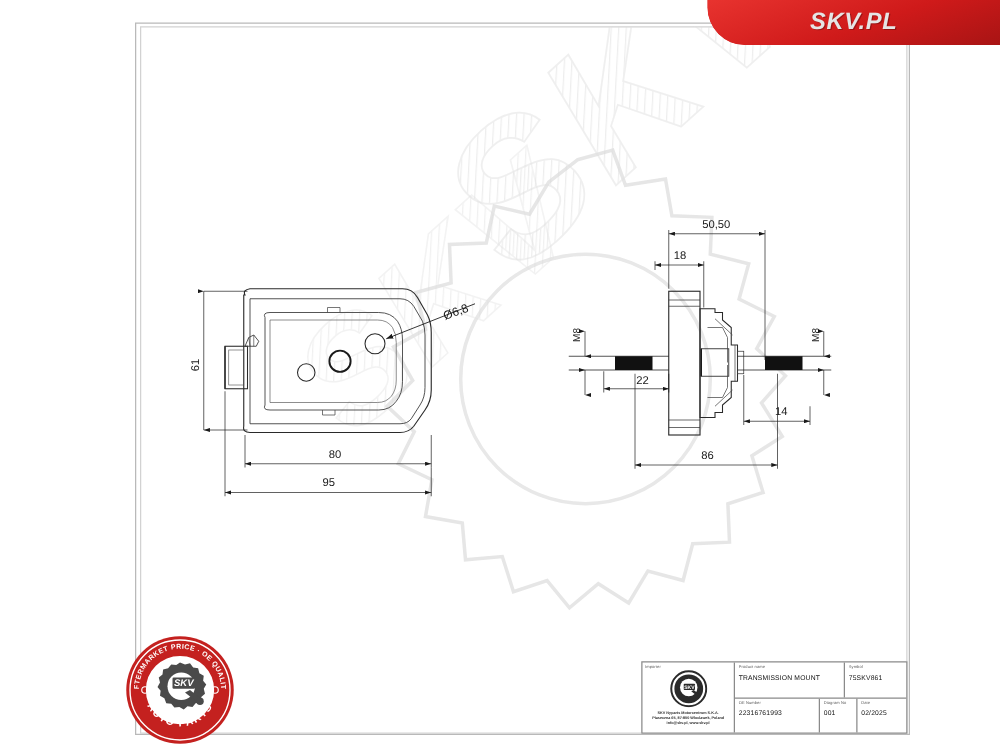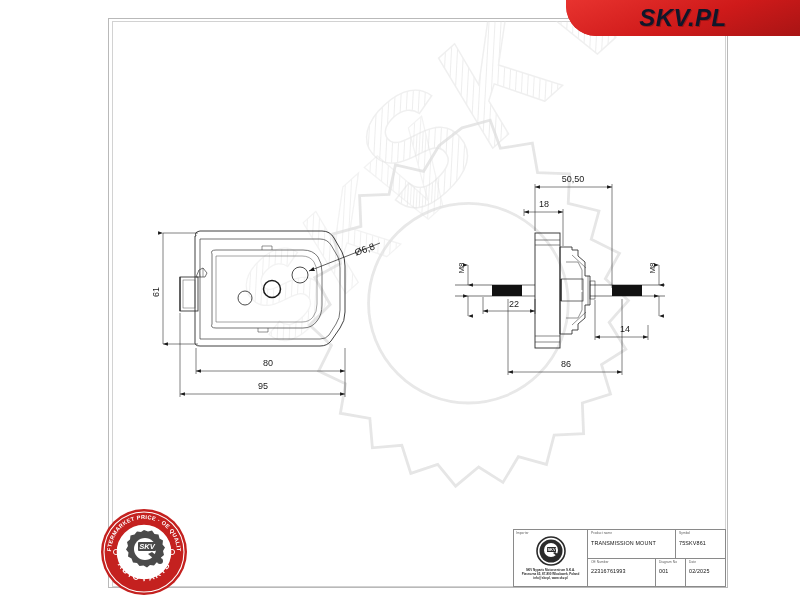--- a/index.html
+++ b/index.html
@@ -31,22 +31,22 @@
   }
   .brand-banner::before {
     content: "";
     position: absolute;
     top: 0; left: 0; right: 0; bottom: 0;
     background: linear-gradient(160deg, #e8332f 0%, #cf1a1a 55%, #a81414 100%);
     border-bottom-left-radius: 30px;
   }
   .brand-banner-text {
     position: relative;
-    color: #0f172a;
-    font-size: 24px;
+    color: #e5e5e5;
+    font-size: 19px;
     font-weight: bold;
     font-style: italic;
     letter-spacing: 0.5px;
     font-family: "Liberation Sans", sans-serif;
     text-shadow: 1px 1px 0 rgba(0,0,0,0.25);
   }
 
   
   .frame-outer {
     position: absolute;

